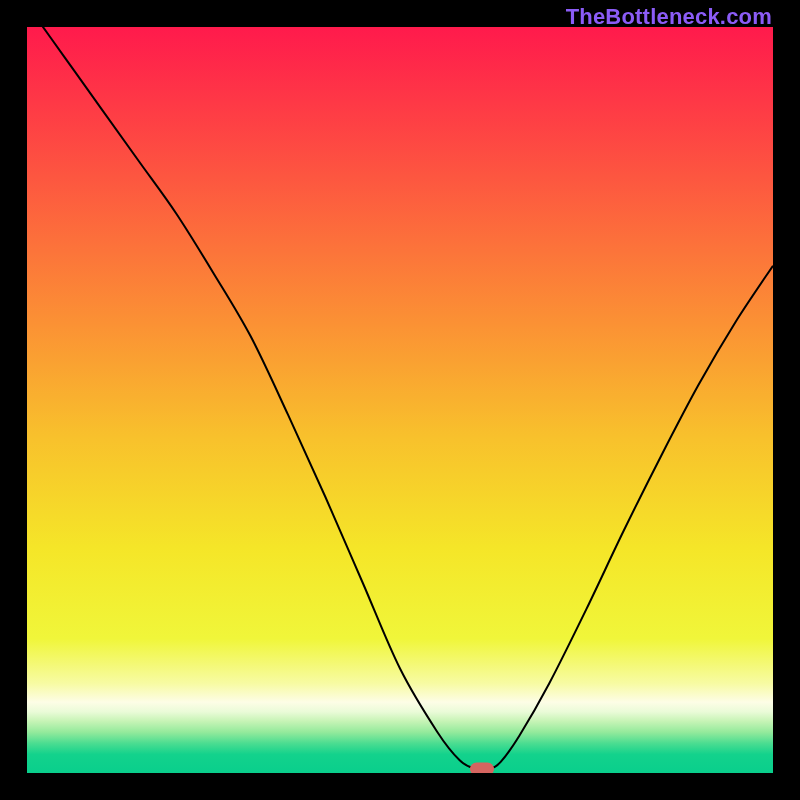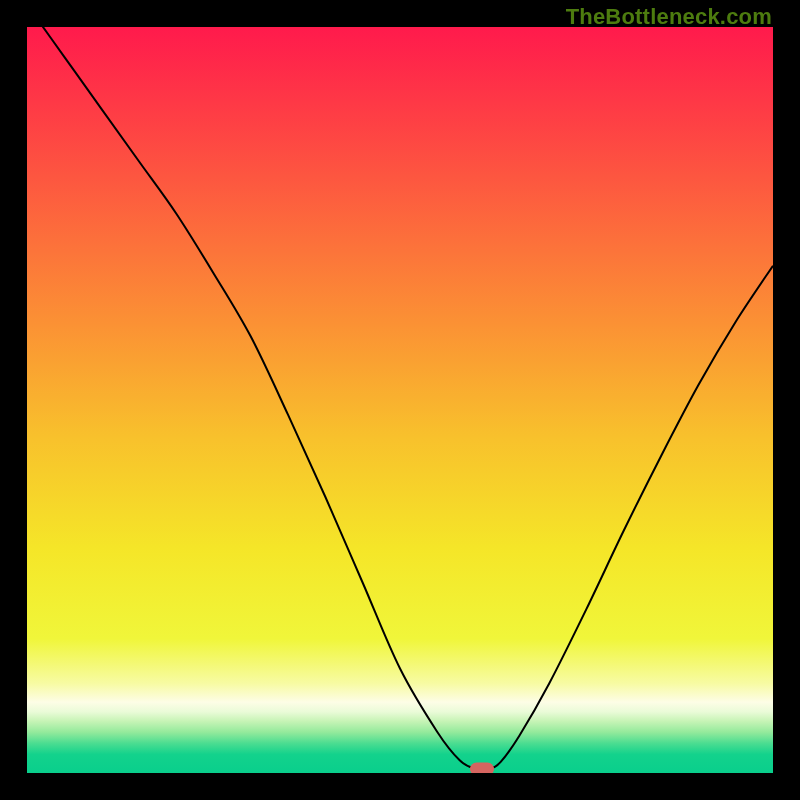--- a/index.html
+++ b/index.html
@@ -51,21 +51,21 @@
     background: #d66560;
     transform: translate(-50%, -50%);
   }
   .attribution {
     position: absolute;
     top: 4px;
     right: 28px;
     font-family: Arial, Helvetica, sans-serif;
     font-size: 22px;
     font-weight: 600;
-    color: #4d7c0f;
+    color: #8b5cf6;
     letter-spacing: 0.2px;
   }
 </style>
 </head>
 <body>
 
 <div class="frame">
 
   <div class="plot-area">
 

